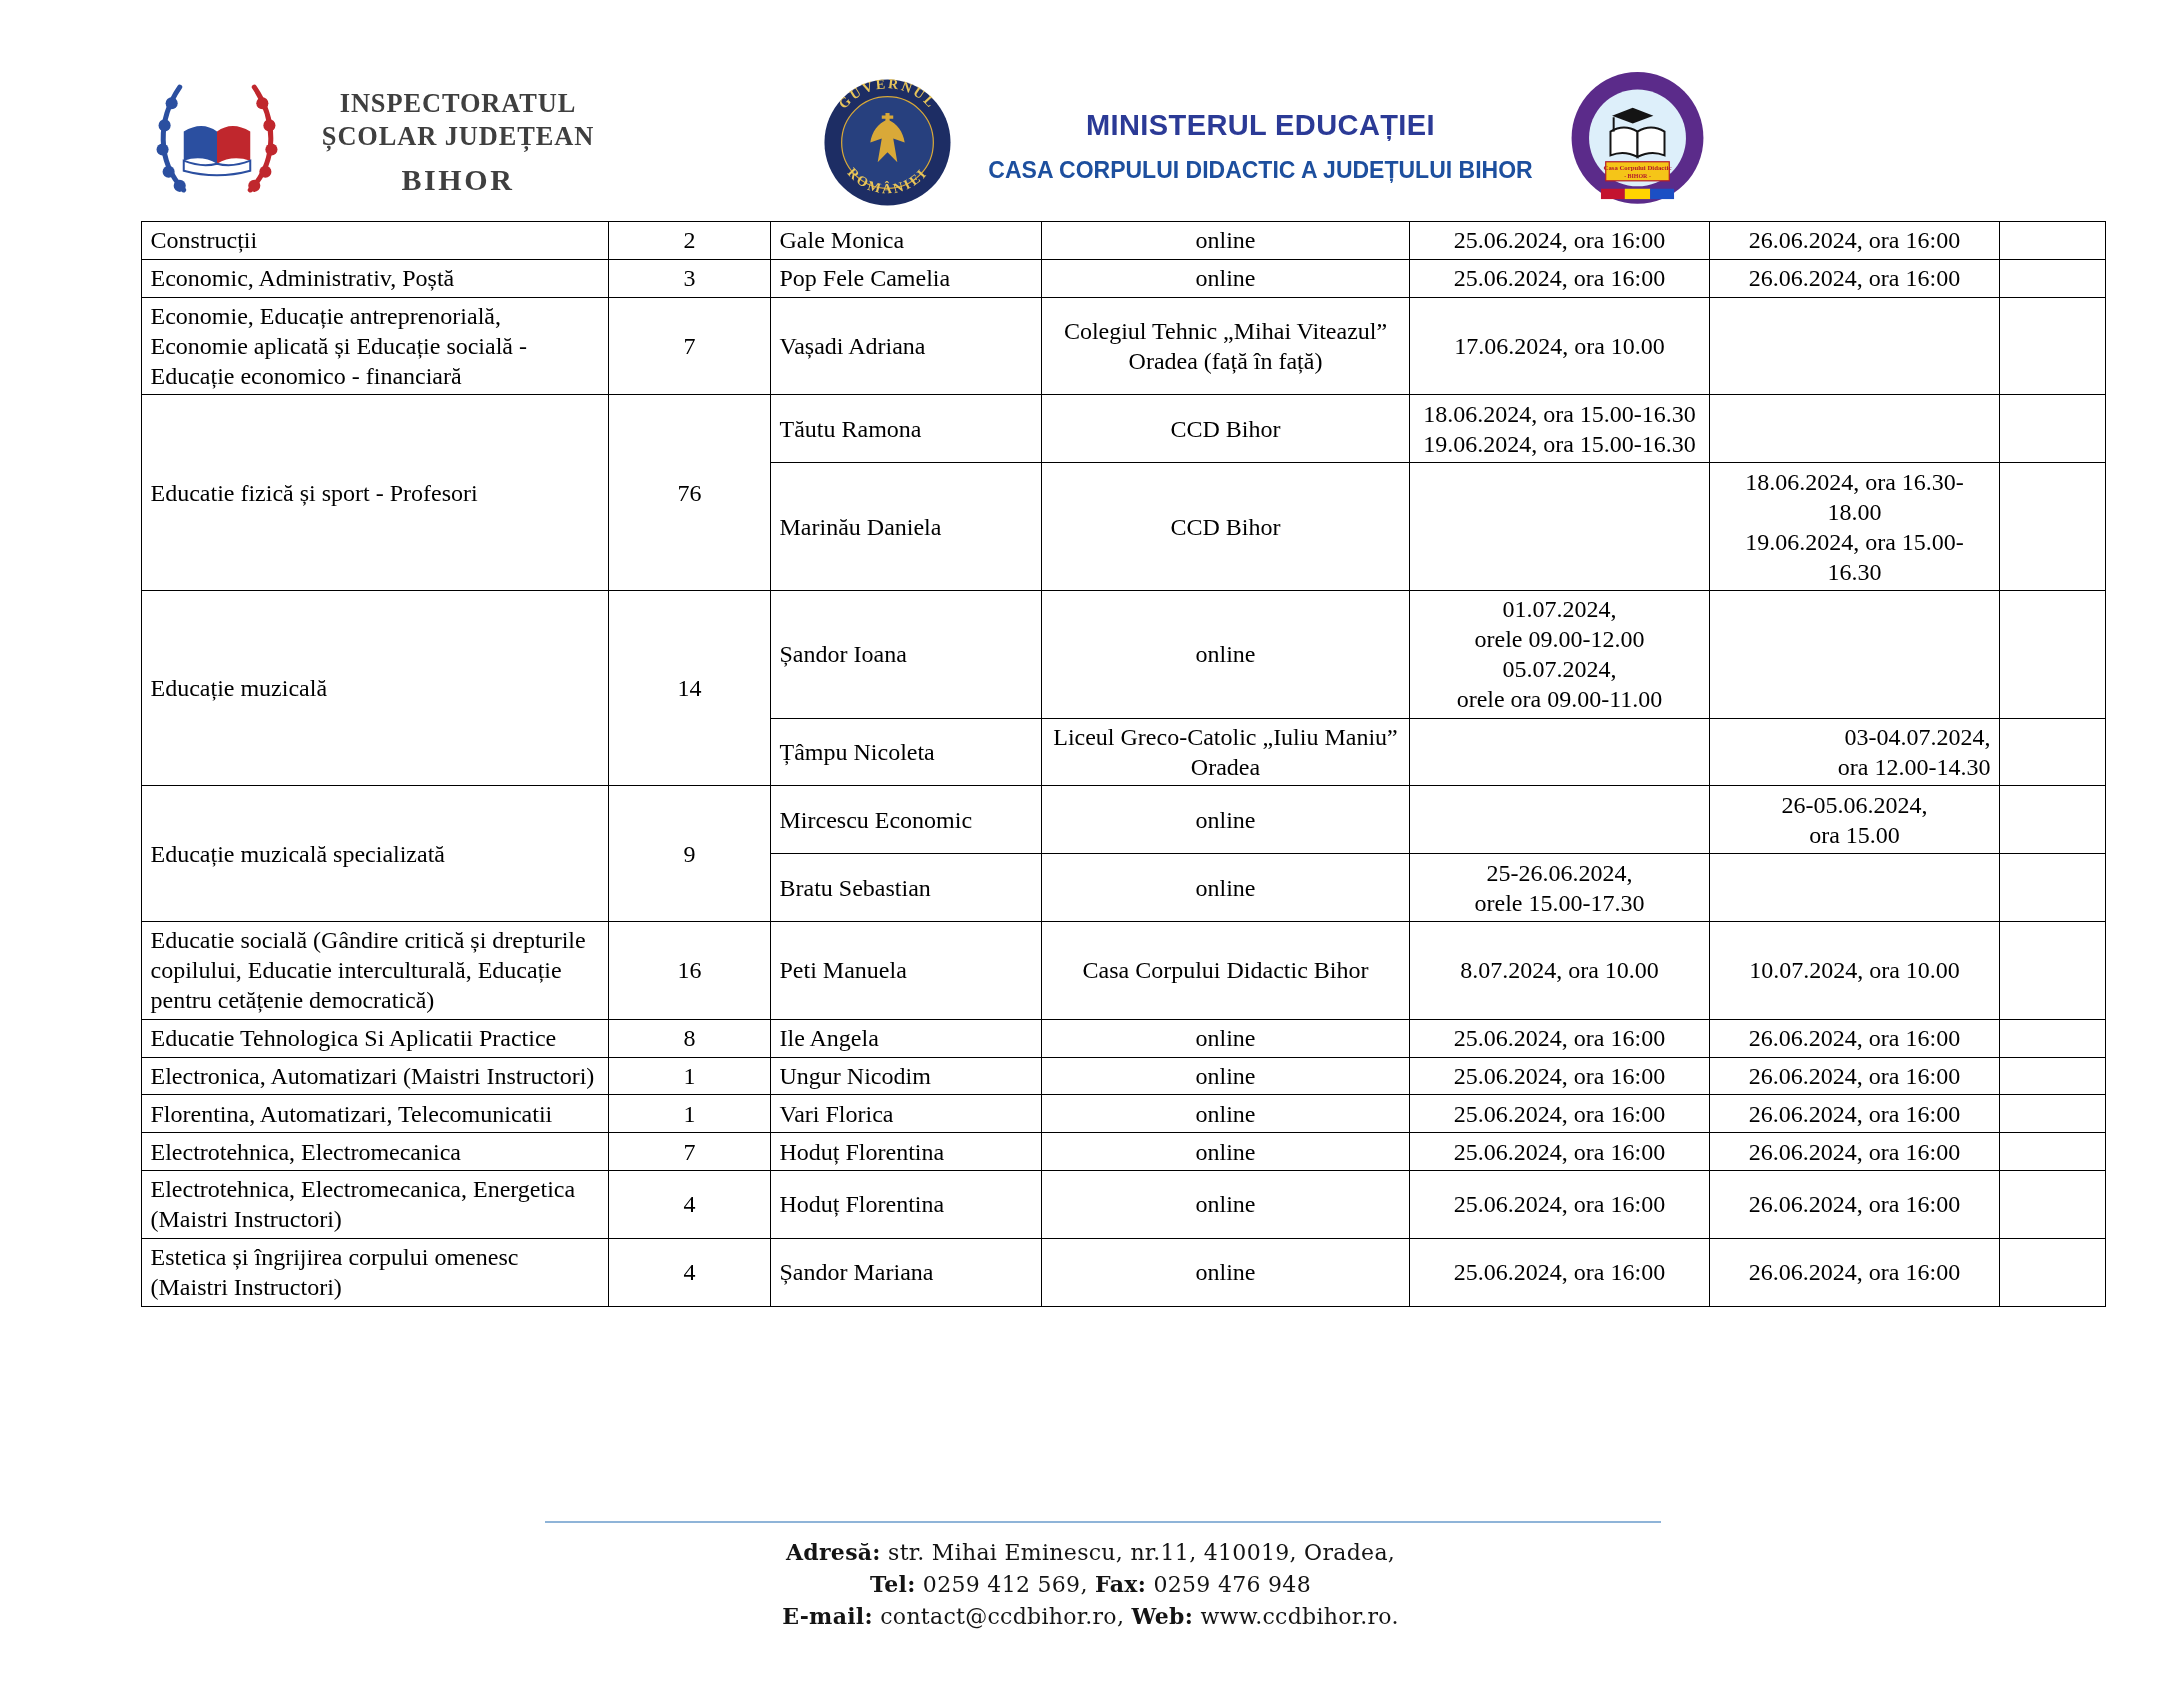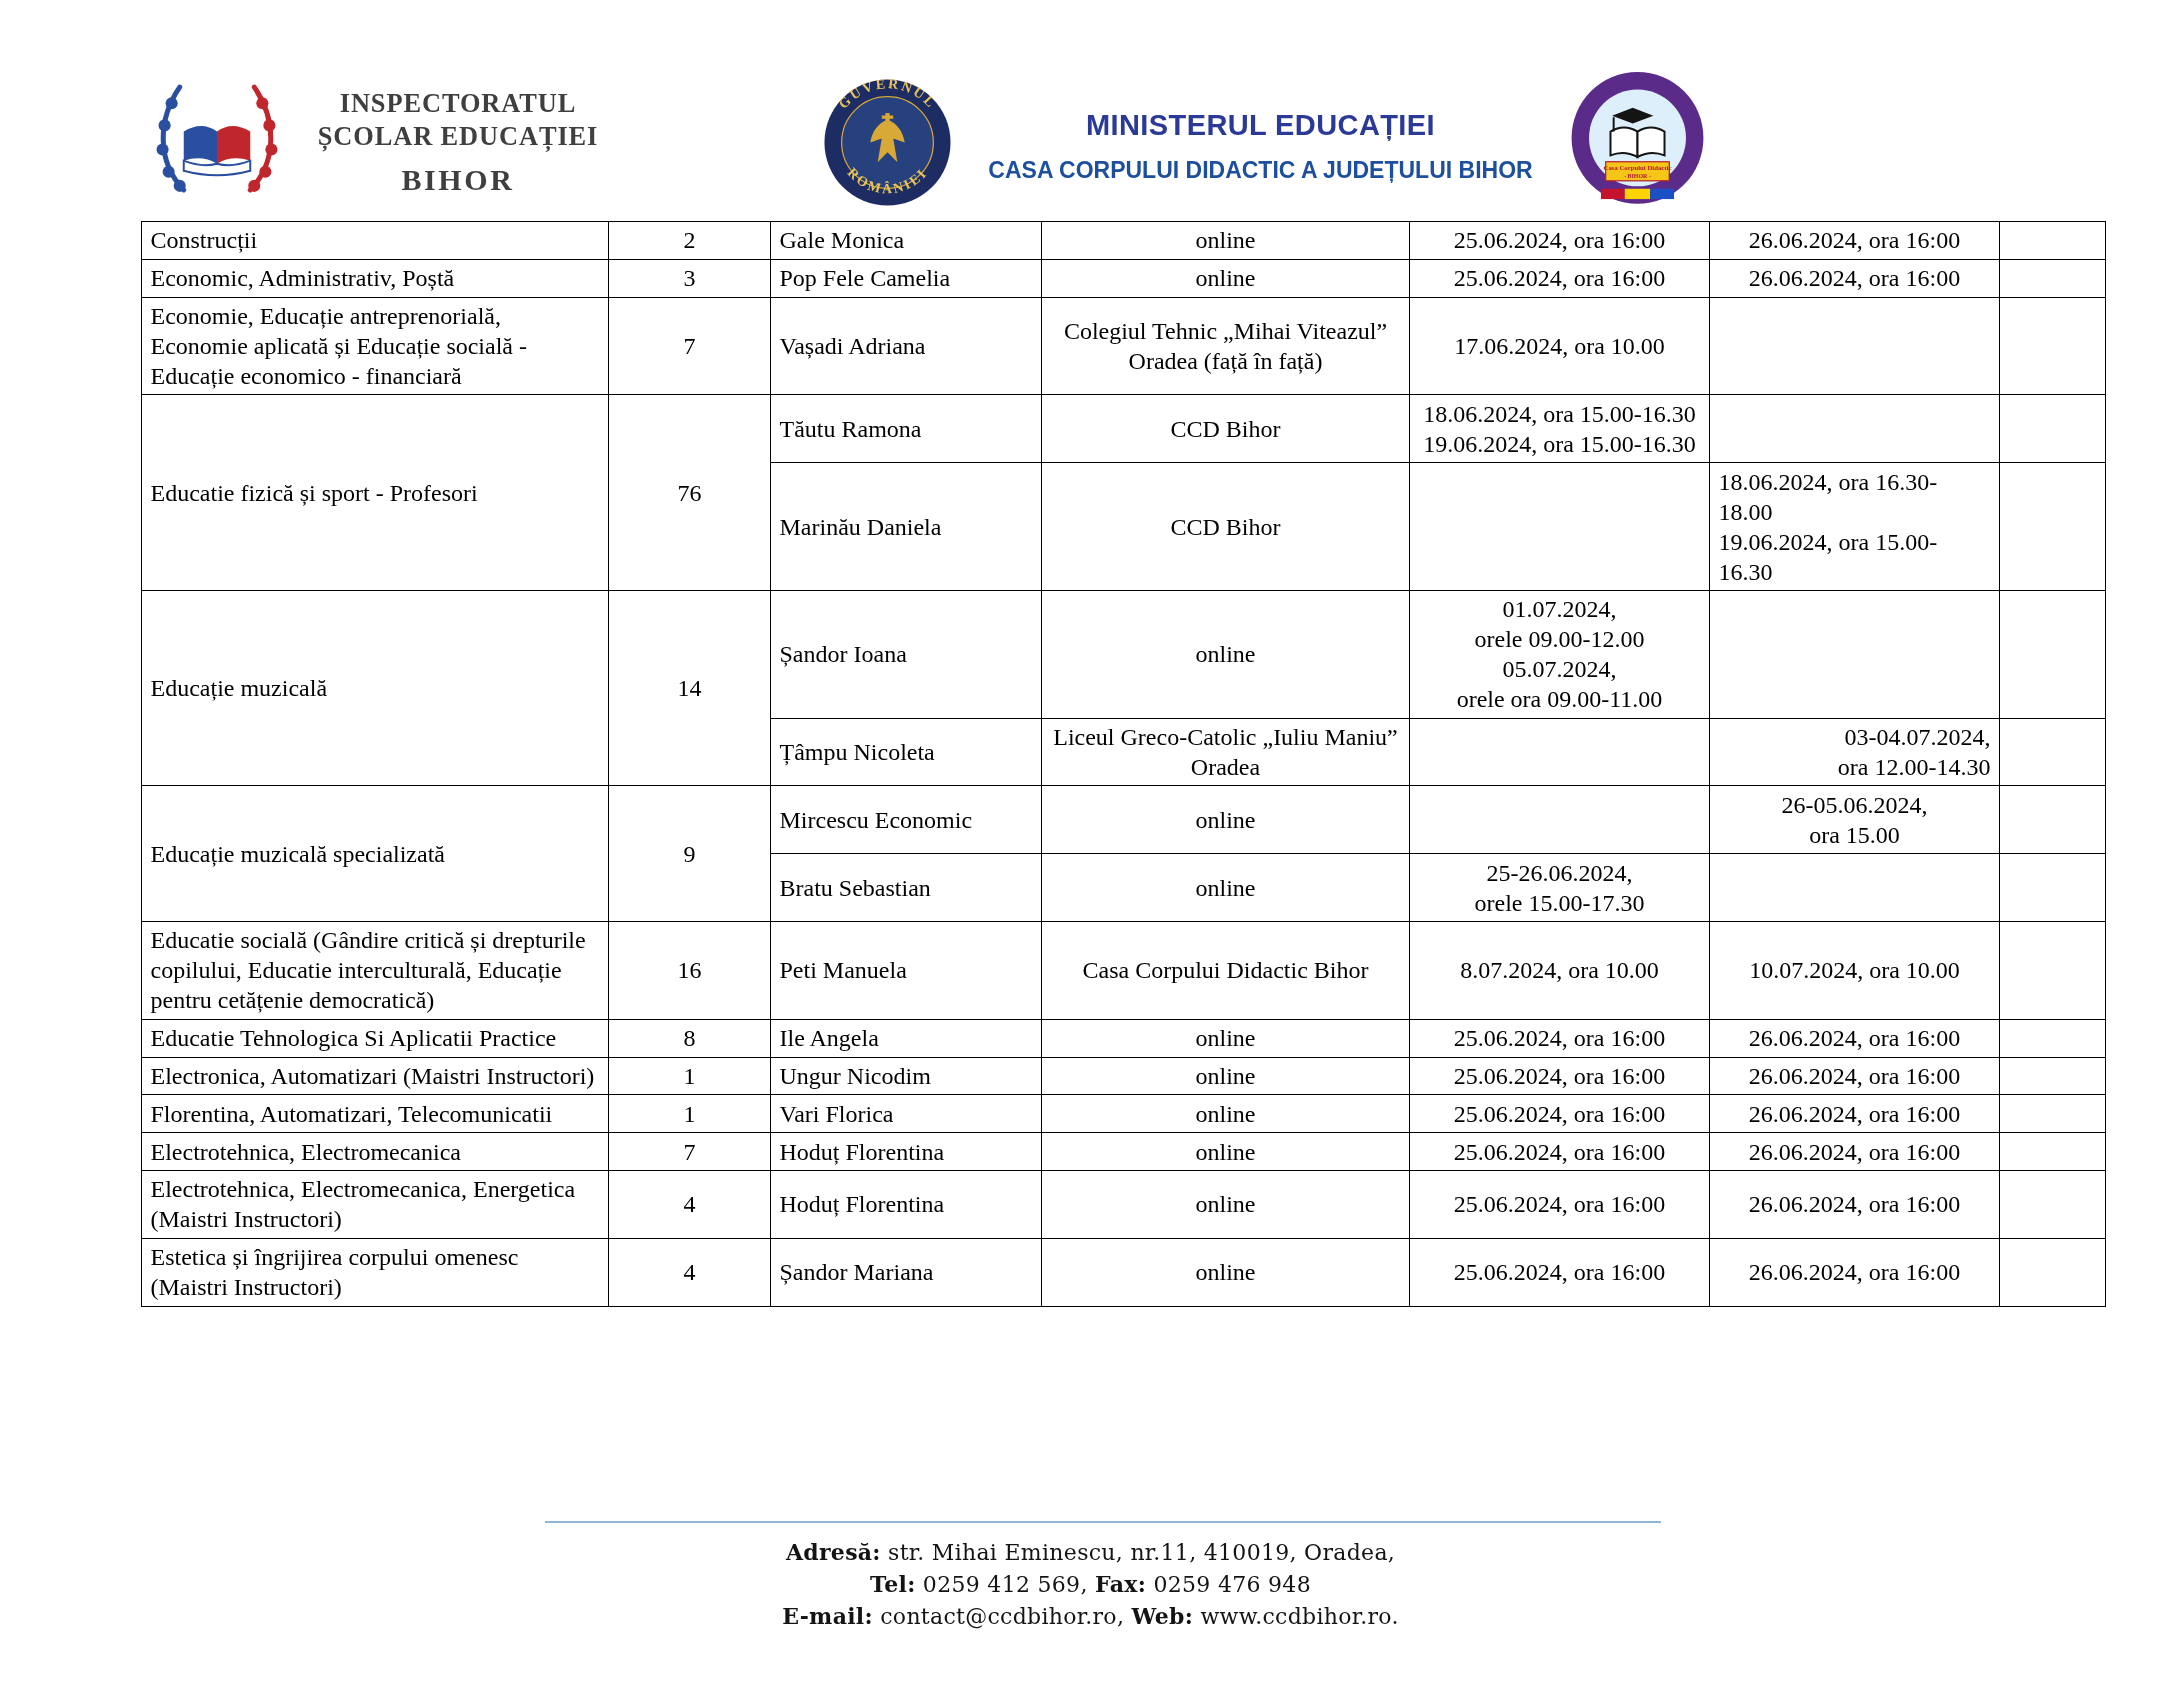--- a/index.html
+++ b/index.html
@@ -69,21 +69,21 @@
       <circle cx="129" cy="74" r="6" fill="#c0272d"></circle>
       <circle cx="123" cy="96" r="6" fill="#c0272d"></circle>
       <circle cx="112" cy="110" r="6" fill="#c0272d"></circle>
       <path d="M42 56 Q60 45 75 56 L75 88 Q60 79 42 85 Z" fill="#2b4fa0"></path>
       <path d="M108 56 Q90 45 75 56 L75 88 Q90 79 108 85 Z" fill="#c0272d"></path>
       <path d="M42 85 Q60 92 75 88 Q90 92 108 85 L108 95 Q75 104 42 95 Z" fill="#ffffff" stroke="#2b4fa0" stroke-width="2"></path>
     </svg>
 
     <div class="insp-text">
       <div class="insp-line">INSPECTORATUL</div>
-      <div class="insp-line">ȘCOLAR EDUCAȚIEI</div>
+      <div class="insp-line">ȘCOLAR JUDEȚEAN</div>
       <div class="insp-bihor">BIHOR</div>
     </div>
 
     <svg class="gov-seal" viewBox="0 0 160 160">
       <circle cx="80" cy="80" r="77" fill="#1d2d64"></circle>
       <circle cx="80" cy="80" r="56" fill="#27407e" stroke="#d9a938" stroke-width="1.5"></circle>
       <defs>
         <path id="arcTop" d="M 14 80 A 66 66 0 0 1 146 80"></path>
         <path id="arcBot" d="M 18 80 A 62 62 0 0 0 142 80"></path>
       </defs>
@@ -164,21 +164,21 @@
           <td style="text-align: center;">CCD Bihor</td>
           <td style="text-align: center;">18.06.2024, ora 15.00-16.30
 19.06.2024, ora 15.00-16.30</td>
           <td style="text-align: center;"></td>
           <td style="text-align: center;"></td>
         </tr>
         <tr>
           <td style="text-align: left;">Marinău Daniela</td>
           <td style="text-align: center;">CCD Bihor</td>
           <td style="text-align: center;"></td>
-          <td style="text-align: left; font-family: Liberation Serif, serif;">18.06.2024, ora 16.30-18.00
+          <td style="text-align: center; font-family: Liberation Serif, serif;">18.06.2024, ora 16.30-18.00
 19.06.2024, ora 15.00-16.30</td>
           <td style="text-align: center;"></td>
         </tr>
         <tr>
           <td rowspan="2" style="text-align: left;">Educație muzicală</td>
           <td rowspan="2" style="text-align: center;">14</td>
           <td style="text-align: left;">Șandor Ioana</td>
           <td style="text-align: center;">online</td>
           <td style="text-align: center;">01.07.2024,
 orele 09.00-12.00

